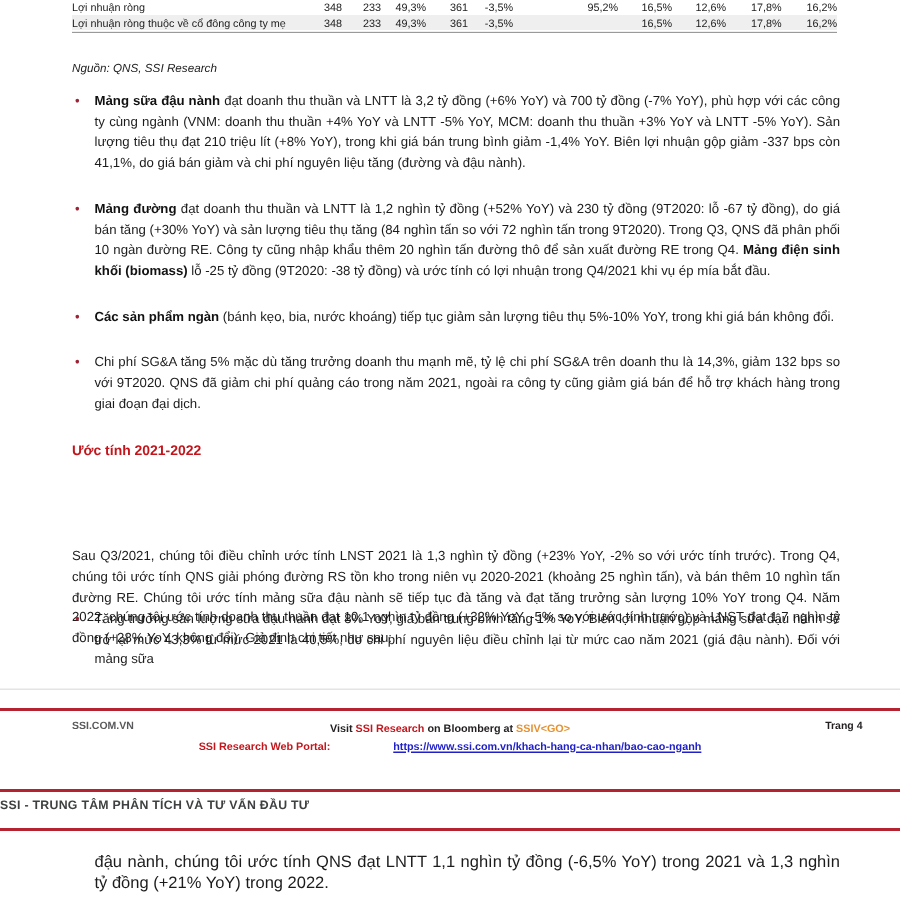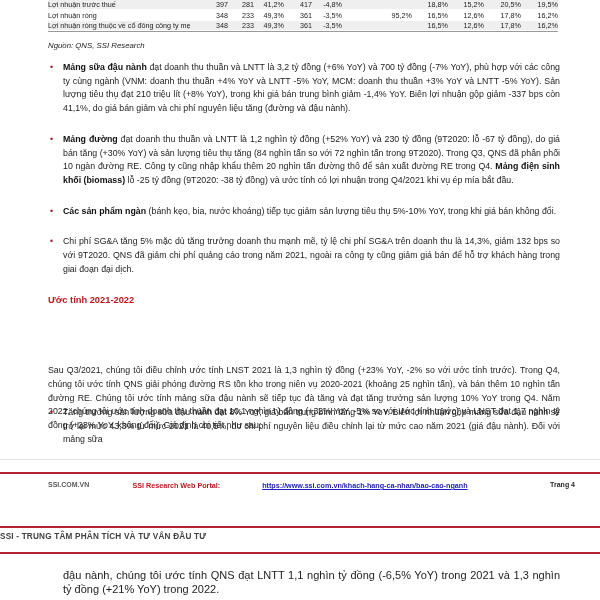--- a/index.html
+++ b/index.html
@@ -44,33 +44,20 @@
   
   .p2h    { position:absolute; top:532px; left:0; width:545px; text-align:left;
             font-weight:bold; font-size:8.2px; color:#3f4041; letter-spacing:0.2px; }
   .p2body { position:absolute; top:569px; left:63px; width:497px;
             font-size:11px; line-height:13.8px; text-align:justify; }
 </style>
 </head>
 <body>
 
 <div class="ftable">
-  <div class="trow alt">
-    <div class="tlabel">Lợi nhuận trước thuế</div>
-    <div class="tc c1">397</div>
-    <div class="tc c2">281</div>
-    <div class="tc c3">41,2%</div>
-    <div class="tc c4">417</div>
-    <div class="tc c5">-4,8%</div>
-    <div class="tc c6"></div>
-    <div class="tc c7">18,8%</div>
-    <div class="tc c8">15,2%</div>
-    <div class="tc c9">20,5%</div>
-    <div class="tc c10">19,5%</div>
-  </div>
   <div class="trow">
     <div class="tlabel">Lợi nhuận ròng</div>
     <div class="tc c1">348</div>
     <div class="tc c2">233</div>
     <div class="tc c3">49,3%</div>
     <div class="tc c4">361</div>
     <div class="tc c5">-3,5%</div>
     <div class="tc c6">95,2%</div>
     <div class="tc c7">16,5%</div>
     <div class="tc c8">12,6%</div>
@@ -118,20 +105,21 @@
 <div class="abullet">
   <span class="bmark">•</span>
   <div class="btext">Tăng trưởng sản lượng sữa đậu nành đạt 8% YoY, giá bán trung bình tăng 1% YoY. Biên lợi nhuận gộp mảng sữa đậu nành sẽ trở lại mức 43,3% từ mức 2021 là 40,5%, do chi phí nguyên liệu điều chỉnh lại từ mức cao năm 2021 (giá đậu nành). Đối với mảng sữa</div>
 </div>
 
 <div class="hairline"></div>
 <div class="redline r1"></div>
 
 <div class="f-left">SSI.COM.VN</div>
 <div class="f-center">
+  <div><span>Visit </span><span class="f-brand">SSI Research</span><span> on Bloomberg at </span><span class="f-orange">SSIV&lt;GO&gt;</span></div>
   <div><span class="f-brand">SSI Research Web Portal: </span><a class="f-link">https://www.ssi.com.vn/khach-hang-ca-nhan/bao-cao-nganh</a></div>
 </div>
 <div class="f-right">Trang 4</div>
 
 <div class="redline r2"></div>
 <div class="p2h">SSI - TRUNG TÂM PHÂN TÍCH VÀ TƯ VẤN ĐẦU TƯ</div>
 <div class="redline r3"></div>
 
 <div class="p2body">đậu nành, chúng tôi ước tính QNS đạt LNTT 1,1 nghìn tỷ đồng (-6,5% YoY) trong 2021 và 1,3 nghìn tỷ đồng (+21% YoY) trong 2022.</div>
 

